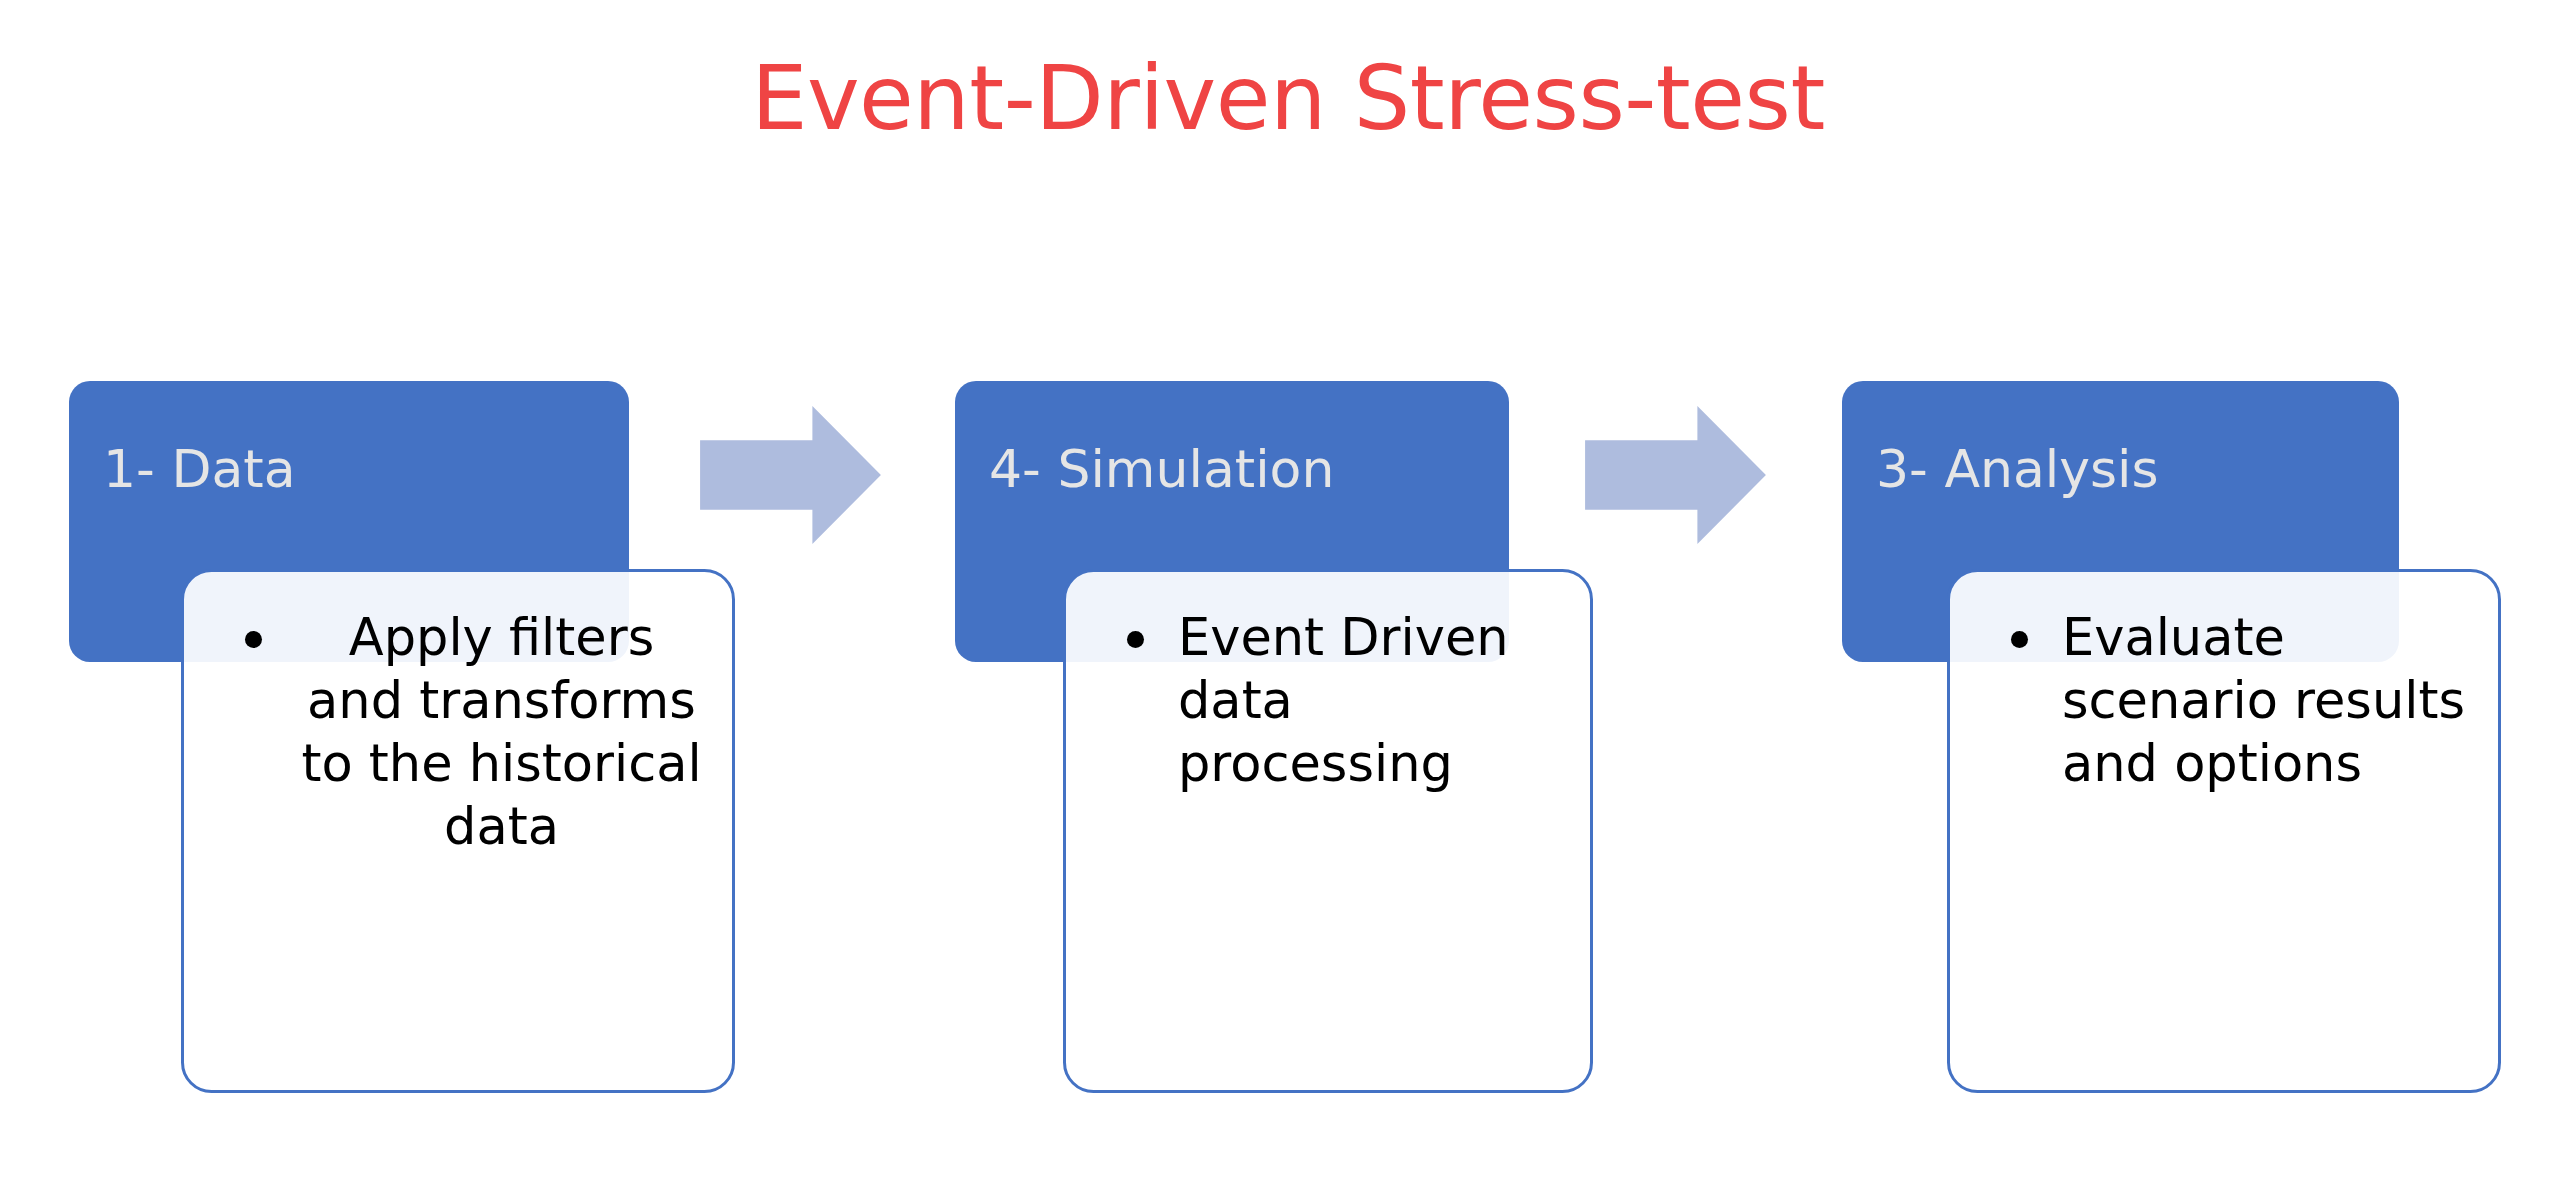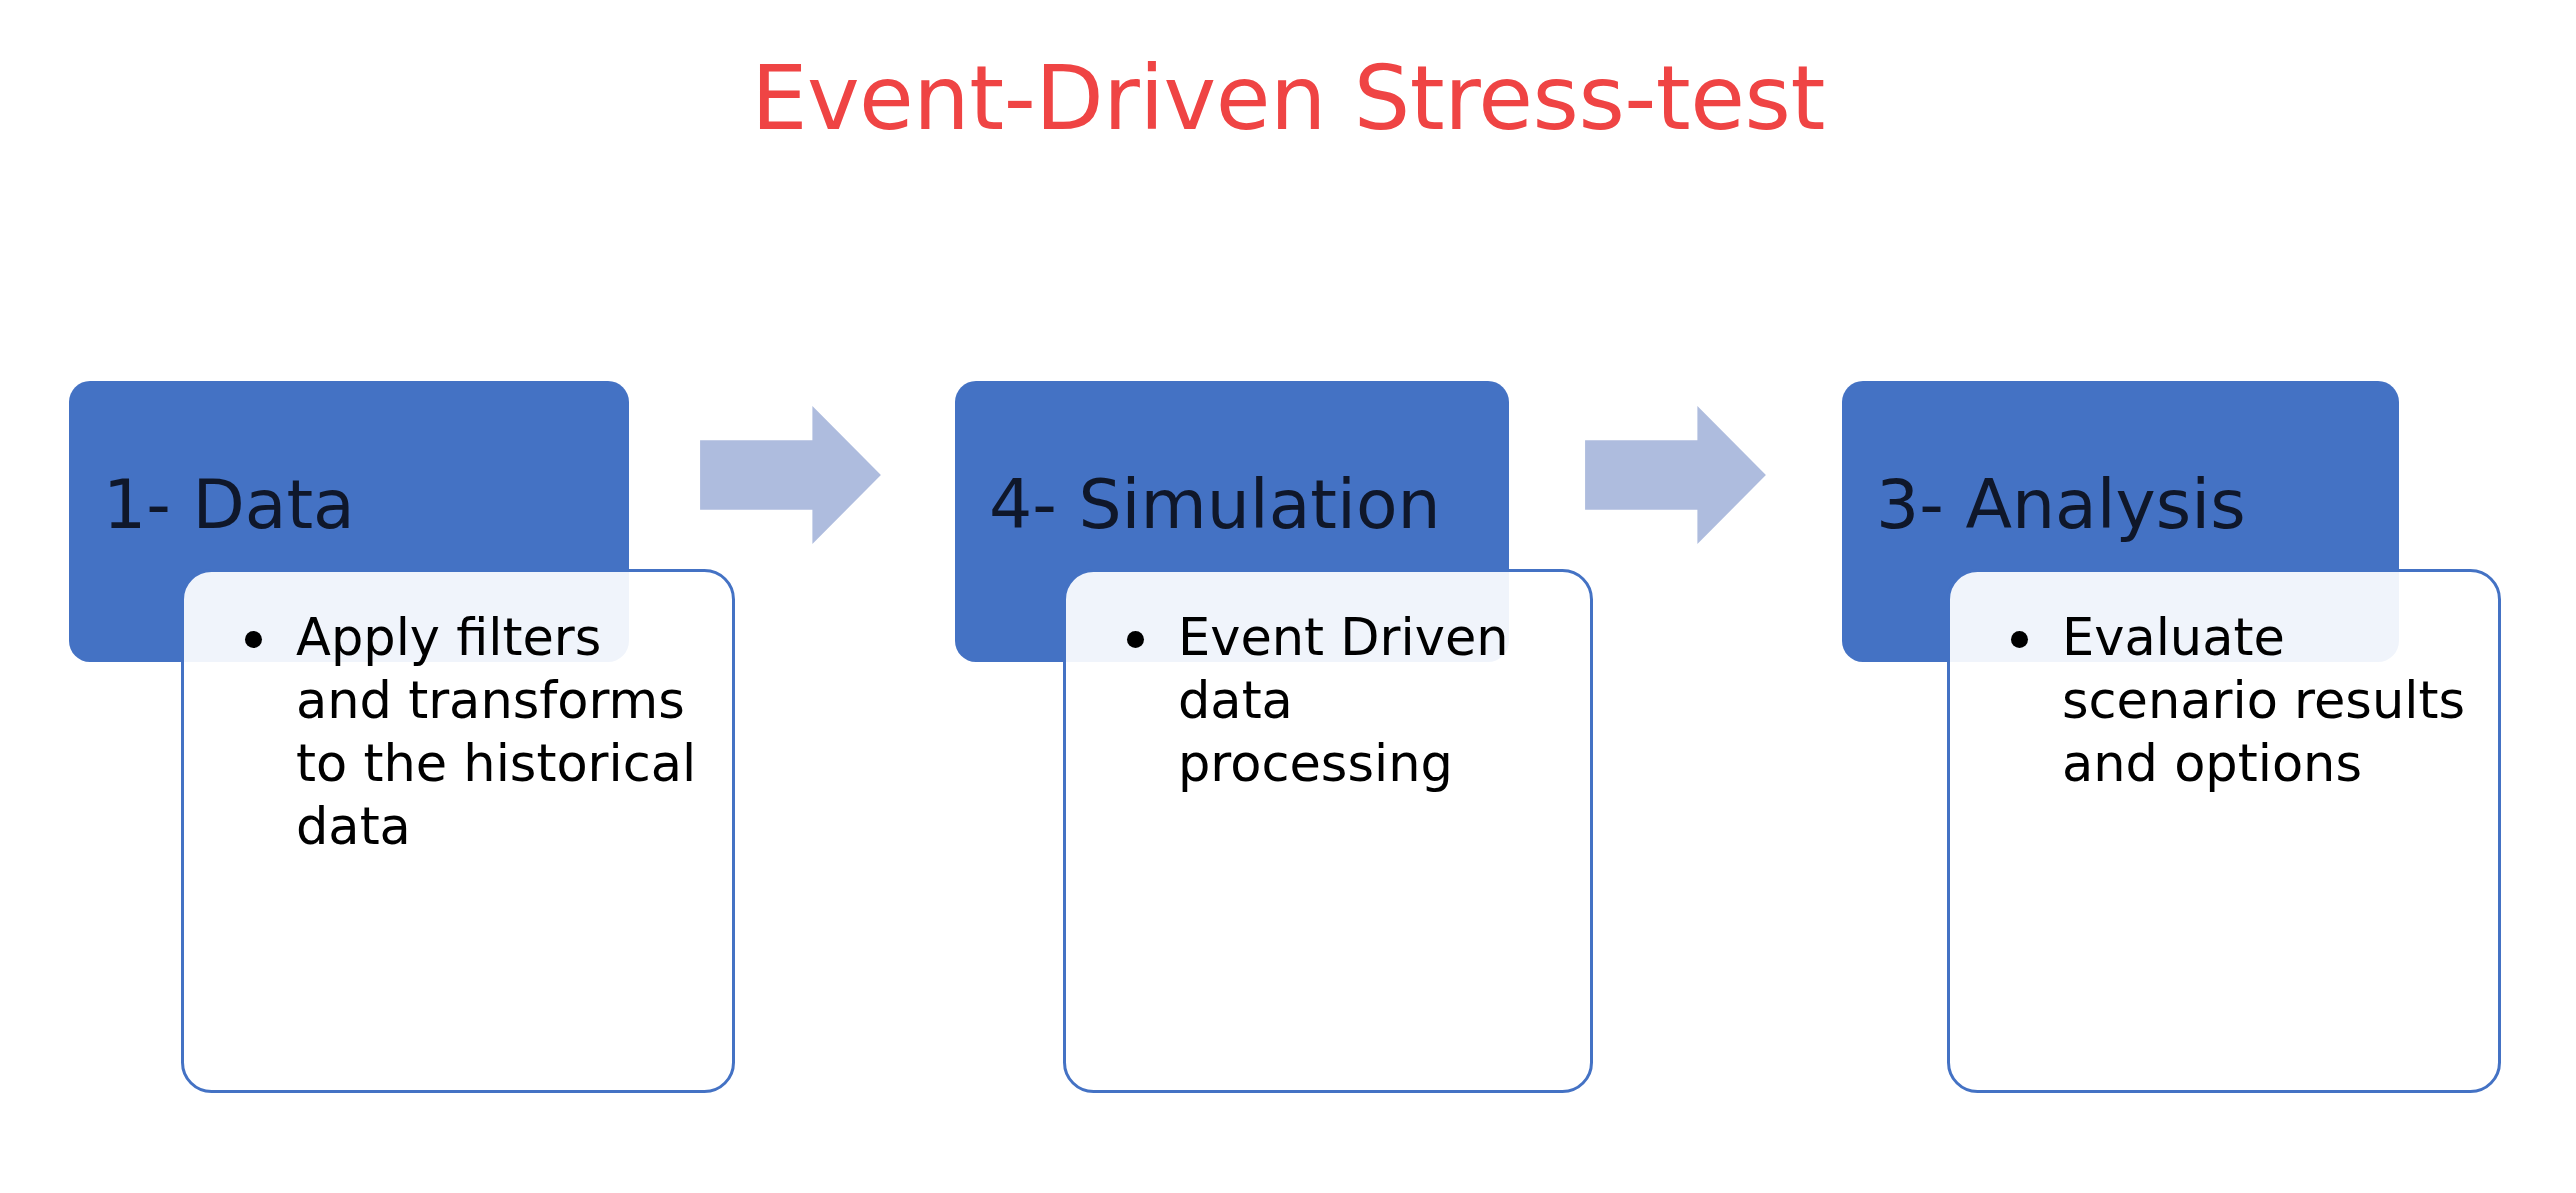--- a/index.html
+++ b/index.html
@@ -45,26 +45,25 @@
   .step-header {
     position: absolute;
     background: #4472C4;
     border-radius: 21px;
     box-sizing: border-box;
   }
   .step-header-label {
     position: absolute;
     left: 34px;
     top: 46px;
-    color: #0f172a;
-    font-size: 68px;
+    color: #e5e5e5;
+    font-size: 52px;
     line-height: 84px;
     font-weight: 400;
     white-space: nowrap;
-    margin-top: 36px;
   }
 
   .step-card {
     position: absolute;
     box-sizing: border-box;
     border: 3.8px solid #4472C4;
     border-radius: 30.5px;
     background: rgba(255,255,255,0.92);
     overflow: hidden;
   }
@@ -101,21 +100,21 @@
 <body>
 
 <div id="slide">
 
   <div id="slide-title">Event-Driven Stress-test</div>
 
   <div class="step">
     <div class="step-header" style="left:69px; top:381px; width:560px; height:281px;">
       <div class="step-header-label">1- Data</div>
     </div>
-    <div class="step-card" style="left:181px; top:569px; width:554px; height:524px;">
+    <div class="step-card" style="left:181px; top:569px; width:554px; height:524px;text-align:center;">
       <ul class="step-card-list">
         <li>Apply filters and transforms to the historical data</li>
       </ul>
     </div>
   </div>
 
   <div class="arrow" style="left:700px; top:406px; width:181px; height:138px;">
     <svg width="181" height="138" viewBox="0 0 190 145" xmlns="http://www.w3.org/2000/svg">
       <polygon points="0,36 118,36 118,0 190,72.5 118,145 118,109 0,109" fill="#AEBCDE"></polygon>
     </svg>

